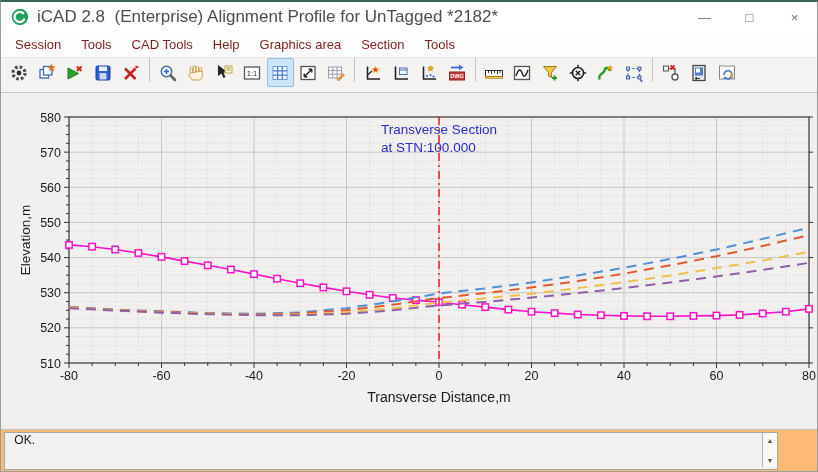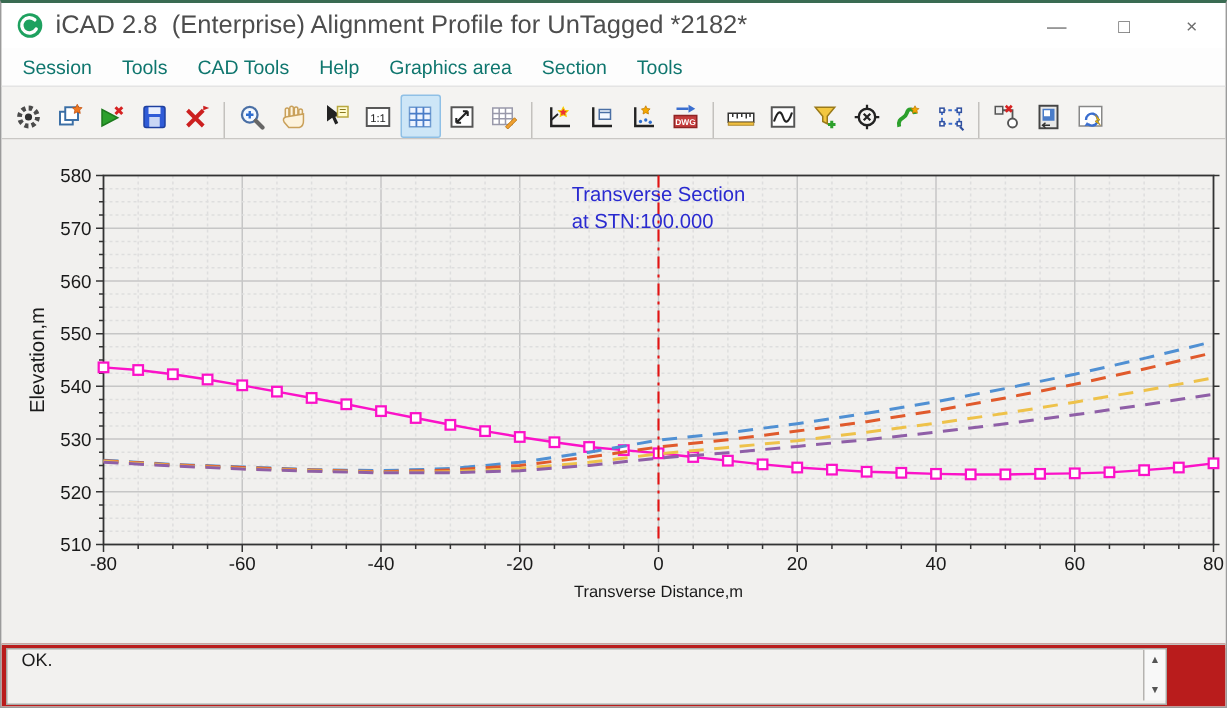--- a/index.html
+++ b/index.html
@@ -5,34 +5,34 @@
   html,body{margin:0;padding:0;background:#dcdcdc;font-family:"Liberation Sans",sans-serif;}
   .window{position:relative;width:816px;height:469px;background:#f1f0ee;border:1px solid #9b9b9b;border-top:2px solid #3a6b52;overflow:hidden;}
   
   .titlebar{position:relative;height:30px;background:#ffffff;display:flex;align-items:center;}
   .app-icon{width:18px;height:18px;margin:0 8px 0 10px;flex:0 0 auto;}
   .title-text{font-size:17px;color:#4d4d4d;white-space:pre;}
   .win-controls{position:absolute;right:0;top:0;height:30px;display:flex;}
   .win-btn{width:45px;height:30px;display:flex;align-items:center;justify-content:center;color:#6e6e6e;font-size:13px;cursor:default;}
   
   .menubar{height:25px;background:#fdfdfd;display:flex;align-items:center;padding-left:4px;border-bottom:1px solid #e4e4e4;}
-  .menubar span{padding:0 10px;font-size:13px;color:#0f766e;}
+  .menubar span{padding:0 10px;font-size:13px;color:#7f1d1d;}
   
-  .toolbar{height:34px;background:#f4f3f1;display:flex;align-items:flex-end;padding-left:4px;border-bottom:1px solid #c9c7c4;}
+  .toolbar{height:34px;background:#f4f3f1;display:flex;align-items:flex-start;padding-left:4px;border-bottom:1px solid #c9c7c4;}
   .tb-btn{width:25px;height:27px;display:flex;align-items:center;justify-content:center;border:1px solid transparent;border-radius:2px;margin:0 0.5px;}
   .tb-btn.active{background:#cde6f7;border-color:#8fc0e6;}
   .tb-sep{width:1px;height:24px;background:#c3c1be;margin:0 4px;}
   
   .chart-region{position:relative;width:818px;height:339px;background:#f1f0ee;}
   .chart-title{position:absolute;left:438px;top:28px;transform:translateX(-50%);text-align:left;font-size:13.5px;line-height:18px;}
   .axis-title-y{position:absolute;left:24px;top:147px;transform:translate(-50%,-50%) rotate(-90deg);font-size:13.5px;color:#1a1a1a;white-space:nowrap;}
-  .axis-title-x{position:absolute;left:438px;top:296px;transform:translateX(-50%);font-size:11px;color:#1a1a1a;white-space:nowrap;}
+  .axis-title-x{position:absolute;left:438px;top:296px;transform:translateX(-50%);font-size:14px;color:#1a1a1a;white-space:nowrap;}
   svg text{font-family:"Liberation Sans",sans-serif;}
   
-  .statusbar{position:absolute;left:0;bottom:0;width:816px;height:41px;background:#b91c1c;border-top:1px solid #c2c0bd;}
+  .statusbar{position:absolute;left:0;bottom:0;width:816px;height:41px;background:#fdba74;border-top:1px solid #c2c0bd;}
   .status-box{position:absolute;left:3px;top:2px;width:772px;height:36px;border:1px solid #a9a7a4;background:#f2f1ef;overflow:hidden;}
   .status-line{font-size:12px;color:#1a1a1a;line-height:15px;padding-left:6px;white-space:pre;}
   .status-scroll{position:absolute;right:0;top:0;width:14px;height:34px;background:#f8f8f8;border-left:1px solid #b5b3b0;display:flex;flex-direction:column;justify-content:space-between;align-items:center;}
   .scroll-btn{font-size:7px;color:#555;height:14px;display:flex;align-items:center;justify-content:center;width:100%;}
 </style>
 </head>
 <body>
 
 <div class="window">
 

